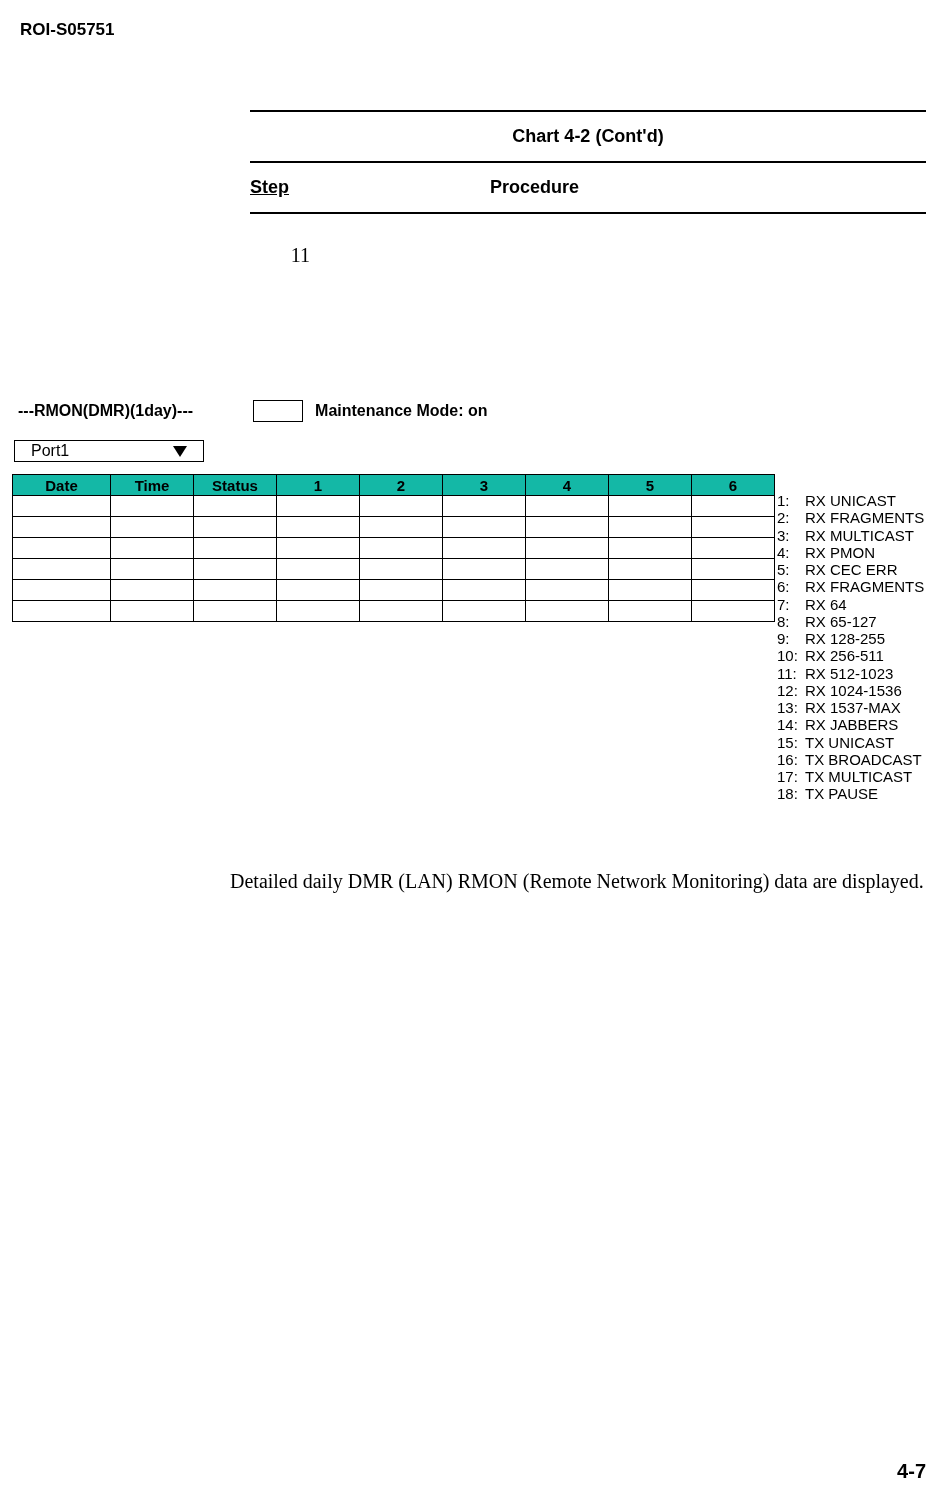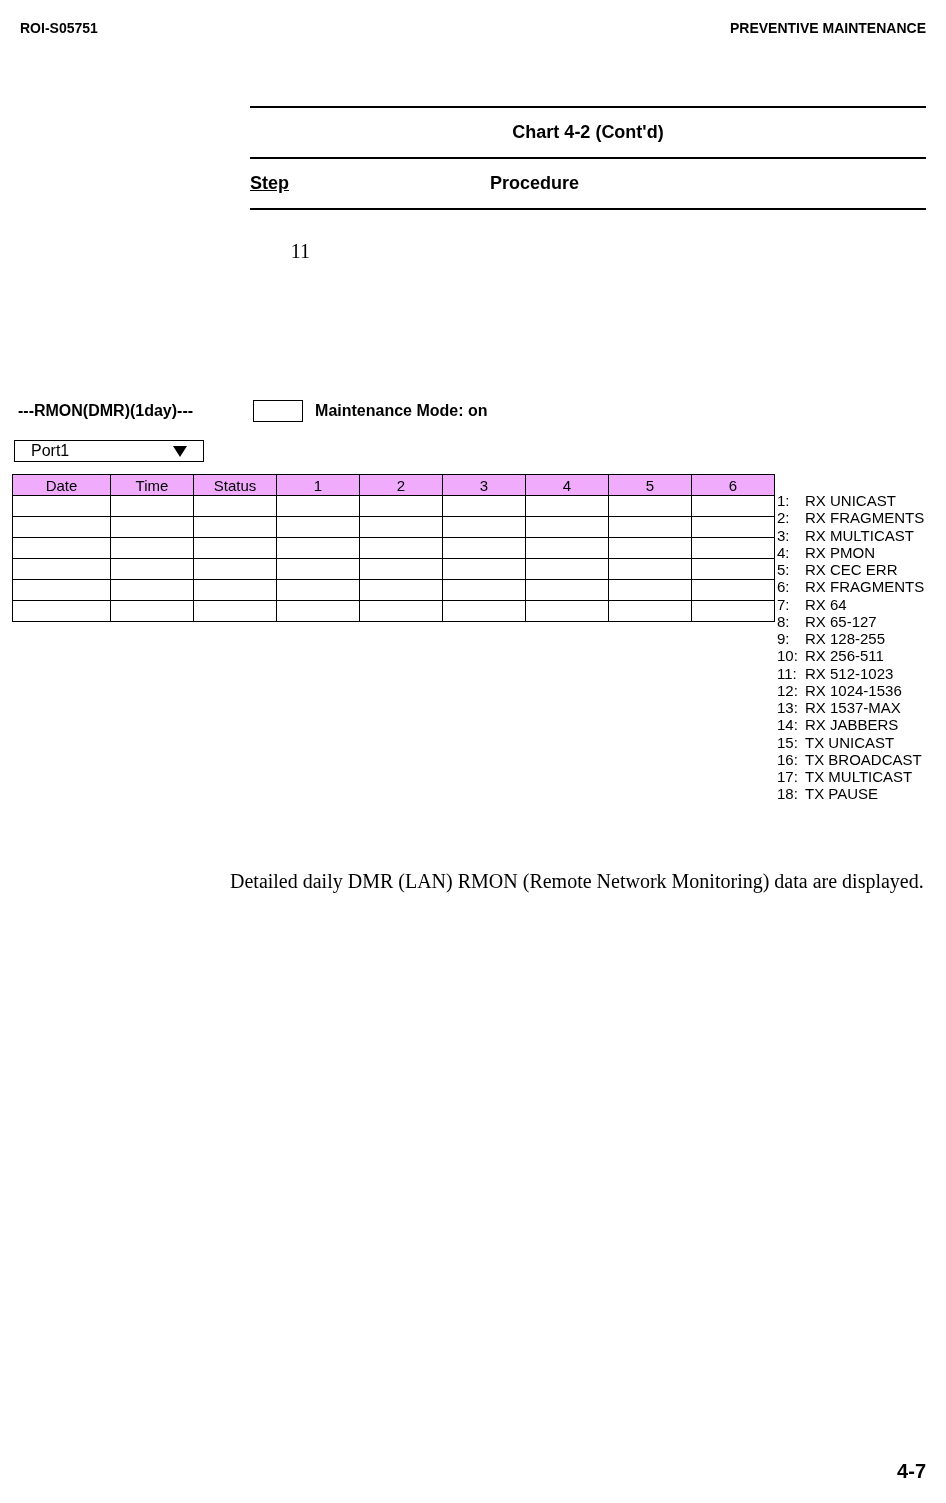--- a/index.html
+++ b/index.html
@@ -14,21 +14,21 @@
     position: relative;
     width: 946px;
     height: 1503px;
     box-sizing: border-box;
     padding: 20px 20px 20px 20px;
   }
   .header-row {
     display: flex;
     justify-content: space-between;
     font-weight: bold;
-    font-size: 14px;
+    font-size: 17px;
   }
   .content {
     margin-left: 230px;
     margin-right: 0;
     margin-top: 70px;
     font-family: "Times New Roman", Times, serif;
     font-size: 20px;
   }
   .chart-rule {
     border: 0;
@@ -114,21 +114,22 @@
     border-collapse: collapse;
     font-size: 15px;
   }
   table.rmon th, table.rmon td {
     border: 1px solid #000;
     height: 18px;
     text-align: center;
     font-weight: normal;
   }
   table.rmon th {
-    background: #f0abfc;
+    background: #14b8a6;
+    font-weight: bold;
   }
   .col-date { width: 95px; }
   .col-time { width: 80px; }
   .col-status { width: 80px; }
   .col-n    { width: 80px; }
 
   .legend {
     font-size: 15px;
     line-height: 1.15;
     margin-left: 2px;
@@ -157,21 +158,20 @@
     font-family: Arial, Helvetica, sans-serif;
   }
 </style>
 </head>
 <body>
 
 <div class="page">
 
   <div class="header-row">
     <span>ROI-S05751</span>
-    <span>PREVENTIVE MAINTENANCE</span>
   </div>
 
   <div class="content">
     <hr class="chart-rule">
     <div class="chart-title">Chart 4-2  (Cont'd)</div>
     <hr class="chart-rule">
     <div class="step-header">
       <span class="step-label">Step</span>
       <span class="proc-label">Procedure</span>
     </div>

